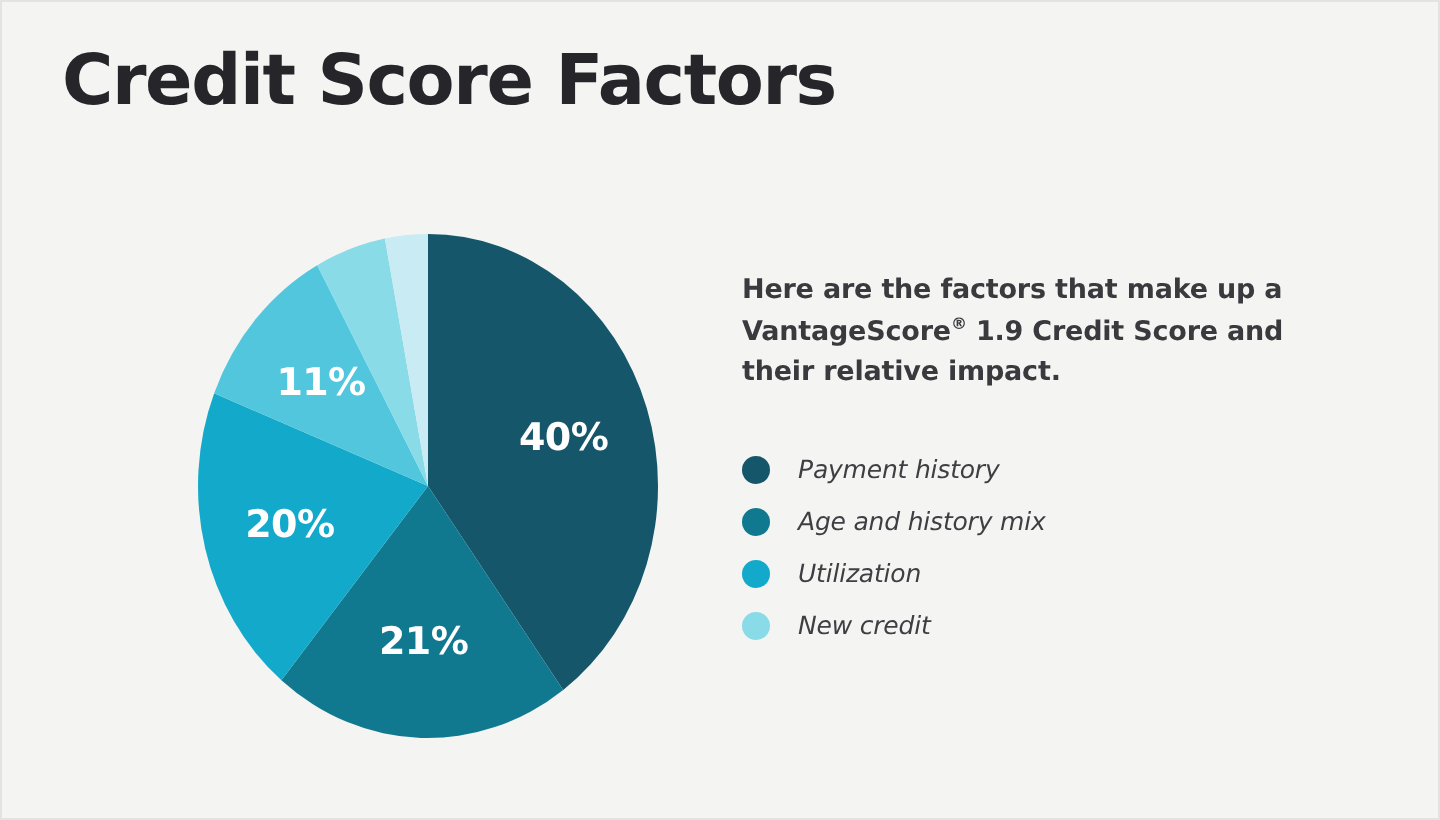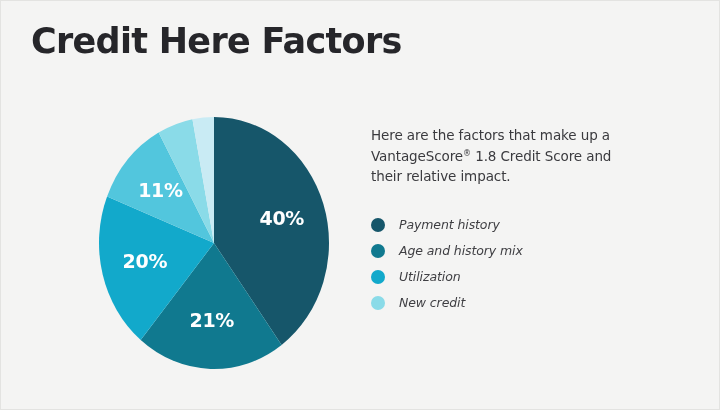--- a/index.html
+++ b/index.html
@@ -73,21 +73,22 @@
     top: 118px;
     width: 310px;
   }
 
   #chart-description {
     font-family: "DejaVu Sans", "Liberation Sans", sans-serif;
     font-size: 13.5px;
     line-height: 1.52;
     color: #3a3a3e;
     letter-spacing: -0.1px;
-    margin: 6px 0 22px 0;
+    margin: 16px 0 22px 0;
+    font-weight: bold;
   }
   #chart-description sup {
     font-size: 8px;
     vertical-align: super;
     line-height: 0;
   }
 
   #legend {
     margin: 0;
     padding: 0;
@@ -113,21 +114,21 @@
     color: #3f3f43;
     letter-spacing: -0.1px;
     white-space: nowrap;
   }
 </style>
 </head>
 <body>
 
 <div id="infographic">
 
-  <div id="page-title">Credit Here Factors</div>
+  <div id="page-title">Credit Score Factors</div>
 
   <div id="pie-chart-wrap">
     <svg id="pie-svg" viewBox="0 0 250 262">
       <g id="pie-slices">
           <path d="M 125 134 L 125.00 8.00 A 115 126 0 0 1 192.60 235.94 Z" fill="#16566a"></path>
           <path d="M 125 134 L 192.60 235.94 A 115 126 0 0 1 51.70 231.08 Z" fill="#10798f"></path>
           <path d="M 125 134 L 51.70 231.08 A 115 126 0 0 1 18.08 87.62 Z" fill="#12a9cb"></path>
           <path d="M 125 134 L 18.08 87.62 A 115 126 0 0 1 69.60 23.59 Z" fill="#52c6dd"></path>
           <path d="M 125 134 L 69.60 23.59 A 115 126 0 0 1 103.45 10.23 Z" fill="#8adbe8"></path>
           <path d="M 125 134 L 103.45 10.23 A 115 126 0 0 1 125.00 8.00 Z" fill="#c9ebf4"></path>
@@ -140,21 +141,21 @@
           <text x="74.4" y="-22.1" text-anchor="middle" class="pie-label-outside">5%</text>
           <text x="110.9" y="-31.1" text-anchor="middle" class="pie-label-outside">3%</text>
         </g>
     </svg>
   </div>
 
   <div id="right-panel">
 
     <p id="chart-description">
       <span>Here are the factors that make up a</span><br>
-      <span>VantageScore</span><sup>®</sup><span> 1.8 Credit Score and</span><br>
+      <span>VantageScore</span><sup>®</sup><span> 1.9 Credit Score and</span><br>
       <span>their relative impact.</span>
     </p>
 
     <ul id="legend">
         <li class="legend-item">
           <span class="legend-swatch" style="background: rgb(22, 86, 106);"></span>
           <span class="legend-label">Payment history</span>
         </li>
         <li class="legend-item">
           <span class="legend-swatch" style="background: rgb(16, 121, 143);"></span>

